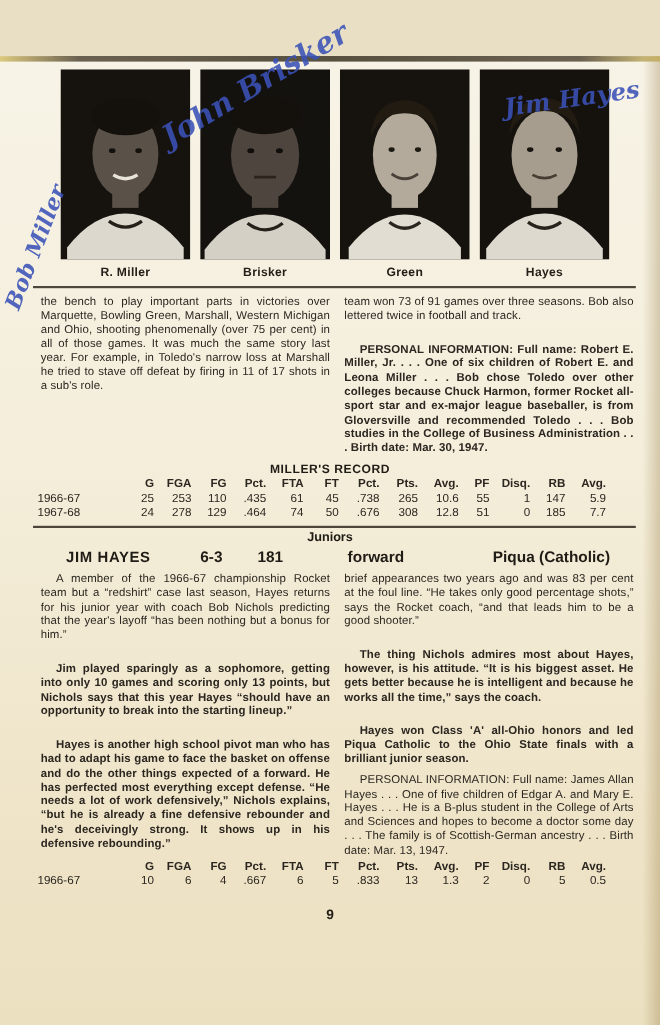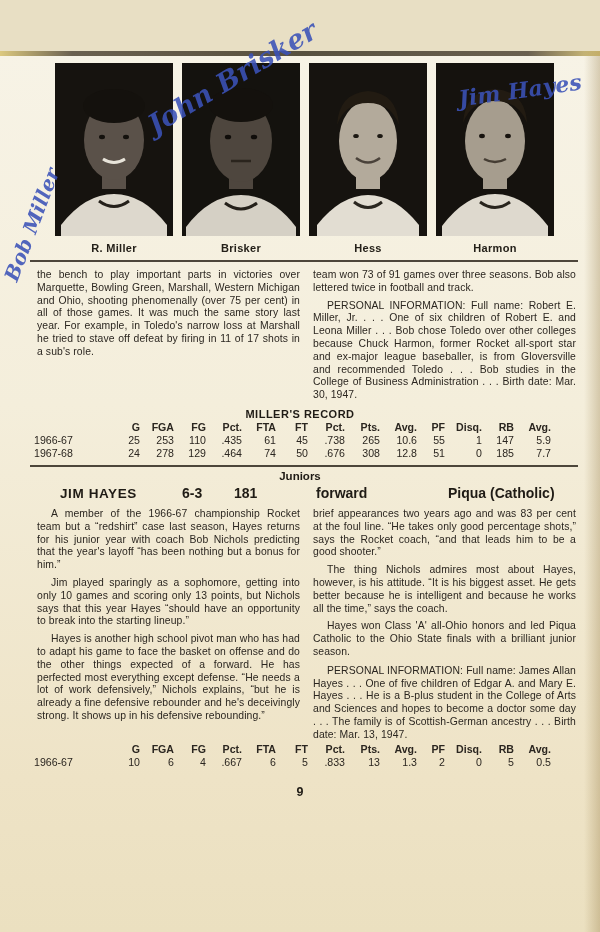--- a/index.html
+++ b/index.html
@@ -29,21 +29,21 @@
   .photo-frame{width:118px;height:173px;display:block;}
   .caption{margin-top:6px;text-align:center;font-weight:bold;font-size:11px;letter-spacing:.3px;color:#242019;}
   .skin-d1{fill:#5a5149;} .skin-d2{fill:#4e463e;} .skin-l1{fill:#b3aa9b;} .skin-l2{fill:#a69d8e;}
   .hair-d{fill:#14110d;} .hair-l{fill:#221b12;}
 
   
   .cols{display:flex;gap:13px;padding:7px 24px 0 37px;}
   .col{flex:1;font-size:10.4px;line-height:12.8px;text-align:justify;letter-spacing:.1px;}
   .col p{margin:0;}
   .col p.indent{text-indent:14px;}
-  .col p.gap{margin-top:5px;}
+  .col p.gap{margin-top:18px;font-weight:bold;}
   .col p.biggap{margin-top:6px;}
   .ital{font-style:italic;}
 
   
   .rec-title{margin-top:6px;text-align:center;font-weight:bold;font-size:11px;letter-spacing:.5px;color:#1f1b15;}
   table.record{margin:1px 0 0 34px;border-collapse:collapse;table-layout:fixed;font-size:10.6px;color:#2b2620;}
   table.record th{font-weight:bold;text-align:right;padding:0 0 1px;}
   table.record td{text-align:right;padding:0 0 1px;}
   table.record th.season,table.record td.season{text-align:left;}
   col.c-season{width:80px;} col.c-g{width:26px;} col.c-fga{width:34px;} col.c-fg{width:32px;}
@@ -104,35 +104,35 @@
         <rect width="118" height="173" fill="#16130f"></rect>
         <rect x="47" y="100" width="24" height="26" class="skin-l1"></rect>
         <path d="M8 173 L8 162 Q32 132 59 132 Q86 132 110 162 L110 173 Z" fill="#e2ddd2"></path>
         <path d="M45 139 Q59 150 73 139" stroke="#2a261f" stroke-width="3" fill="none"></path>
         <ellipse cx="59" cy="78" rx="29" ry="40" class="skin-l1"></ellipse>
         <path d="M28 62 Q30 30 59 28 Q88 30 90 62 Q82 40 59 40 Q36 40 28 62 Z" class="hair-l"></path>
         <ellipse cx="47" cy="73" rx="2.8" ry="2.1" fill="#1c1812"></ellipse>
         <ellipse cx="71" cy="73" rx="2.8" ry="2.1" fill="#1c1812"></ellipse>
         <path d="M47 95 Q59 104 71 95" stroke="#4a423a" stroke-width="2.5" fill="none"></path>
       </svg>
-      <div class="caption">Hess</div>
+      <div class="caption">Green</div>
     </div>
     <div class="photo-fig">
       <svg class="photo-frame" viewBox="0 0 118 173" xmlns="http://www.w3.org/2000/svg">
         <rect width="118" height="173" fill="#15120e"></rect>
         <rect x="47" y="100" width="24" height="26" class="skin-l2"></rect>
         <path d="M6 173 L6 163 Q30 131 59 131 Q88 131 112 163 L112 173 Z" fill="#ded9ce"></path>
         <path d="M44 139 Q59 150 74 139" stroke="#28241d" stroke-width="3" fill="none"></path>
         <ellipse cx="59" cy="78" rx="30" ry="41" class="skin-l2"></ellipse>
         <path d="M27 60 Q29 28 59 26 Q89 28 91 60 Q83 38 59 38 Q35 38 27 60 Z" class="hair-l"></path>
         <ellipse cx="46" cy="73" rx="2.9" ry="2.2" fill="#17130e"></ellipse>
         <ellipse cx="72" cy="73" rx="2.9" ry="2.2" fill="#17130e"></ellipse>
         <path d="M48 96 Q59 102 70 96" stroke="#453d33" stroke-width="2.5" fill="none"></path>
       </svg>
-      <div class="caption">Harmon</div>
+      <div class="caption">Hayes</div>
     </div>
   </div>
 
   <div class="rule rule-mid"></div>
 
   <div class="cols">
     <div class="col">
       <p>the bench to play important parts in victories over Marquette, Bowling Green, Marshall, Western Michigan and Ohio, shooting phenomenally (over 75 per cent) in all of those games.  It was much the same story last year.  For example, in Toledo's narrow loss at Marshall he tried to stave off defeat by firing in 11 of 17 shots in a sub's role.</p>
     </div>
     <div class="col">

